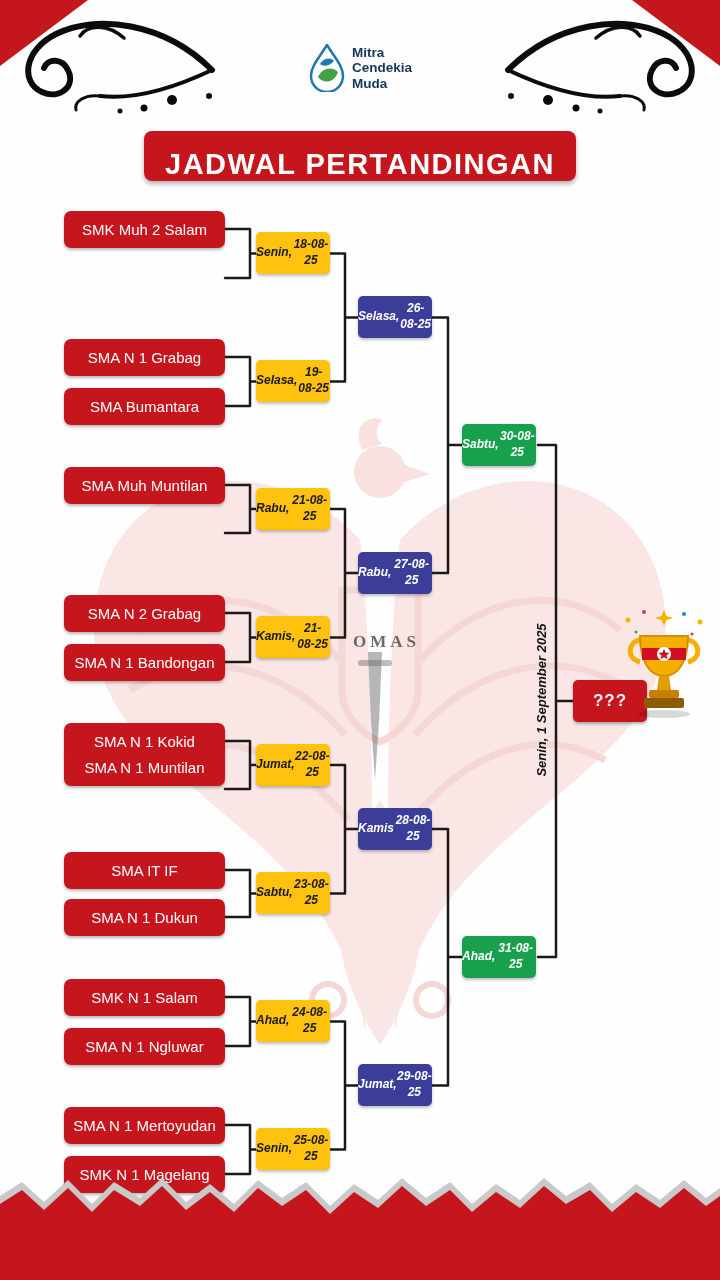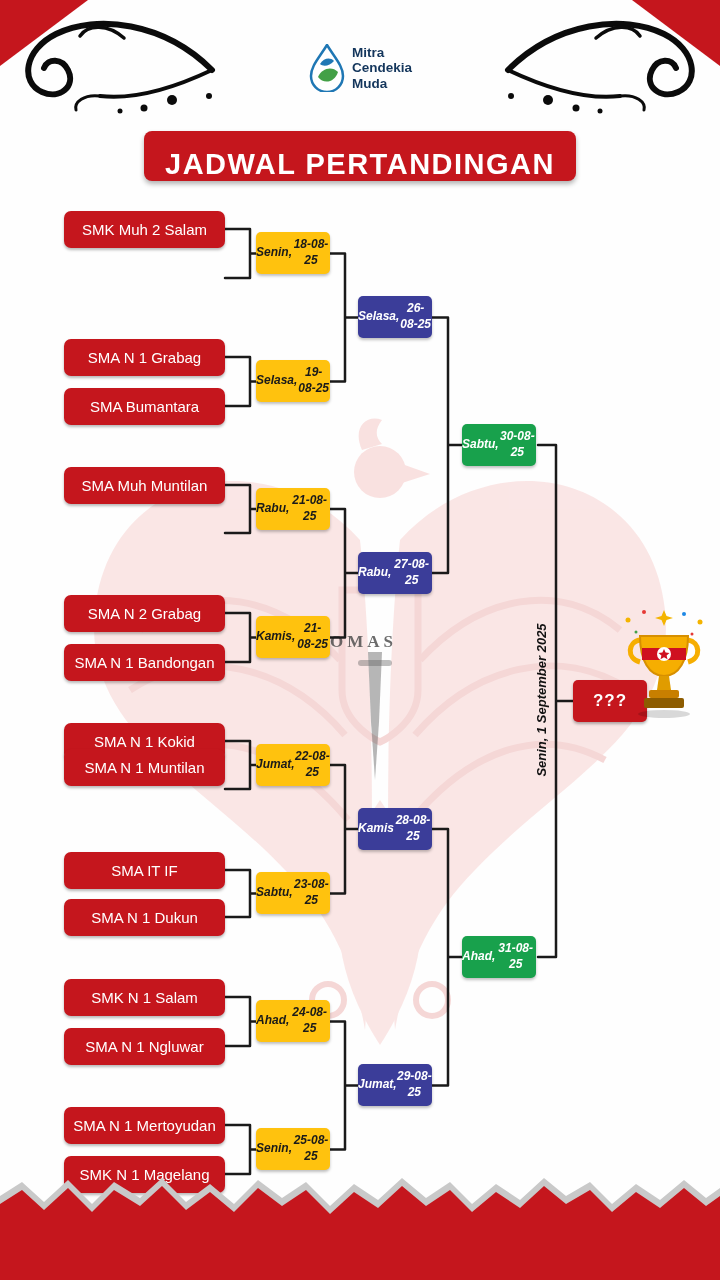--- a/index.html
+++ b/index.html
@@ -62,21 +62,21 @@
   }
   .final-schedule{
     position:absolute; left:464px; top:690px; width:160px; height:20px;
     transform:rotate(-90deg); text-align:center;
     font-size:13px; font-style:italic; font-weight:600; color:#111; z-index:4;
   }
 
   .lines{ position:absolute; left:0; top:0; z-index:3; }
   .watermark{ position:absolute; z-index:1; pointer-events:none; }
   .emblem-text{
-    position:absolute; left:330px; top:632px; width:90px; text-align:left;
+    position:absolute; left:330px; top:632px; width:90px; text-align:right;
     font-family:"Liberation Serif", serif; font-weight:bold; font-size:17px;
     letter-spacing:4px; color:rgba(70,70,70,0.8); z-index:2;
   }
   .emblem-sword{ position:absolute; left:330px; top:652px; width:90px; height:130px; z-index:2; }
 
   .trophy{ position:absolute; left:618px; top:606px; width:92px; height:116px; z-index:5; }
   .torn-bottom{ position:absolute; left:0; bottom:0; width:720px; height:120px; z-index:6; }
 </style>
 </head>
 <body>

